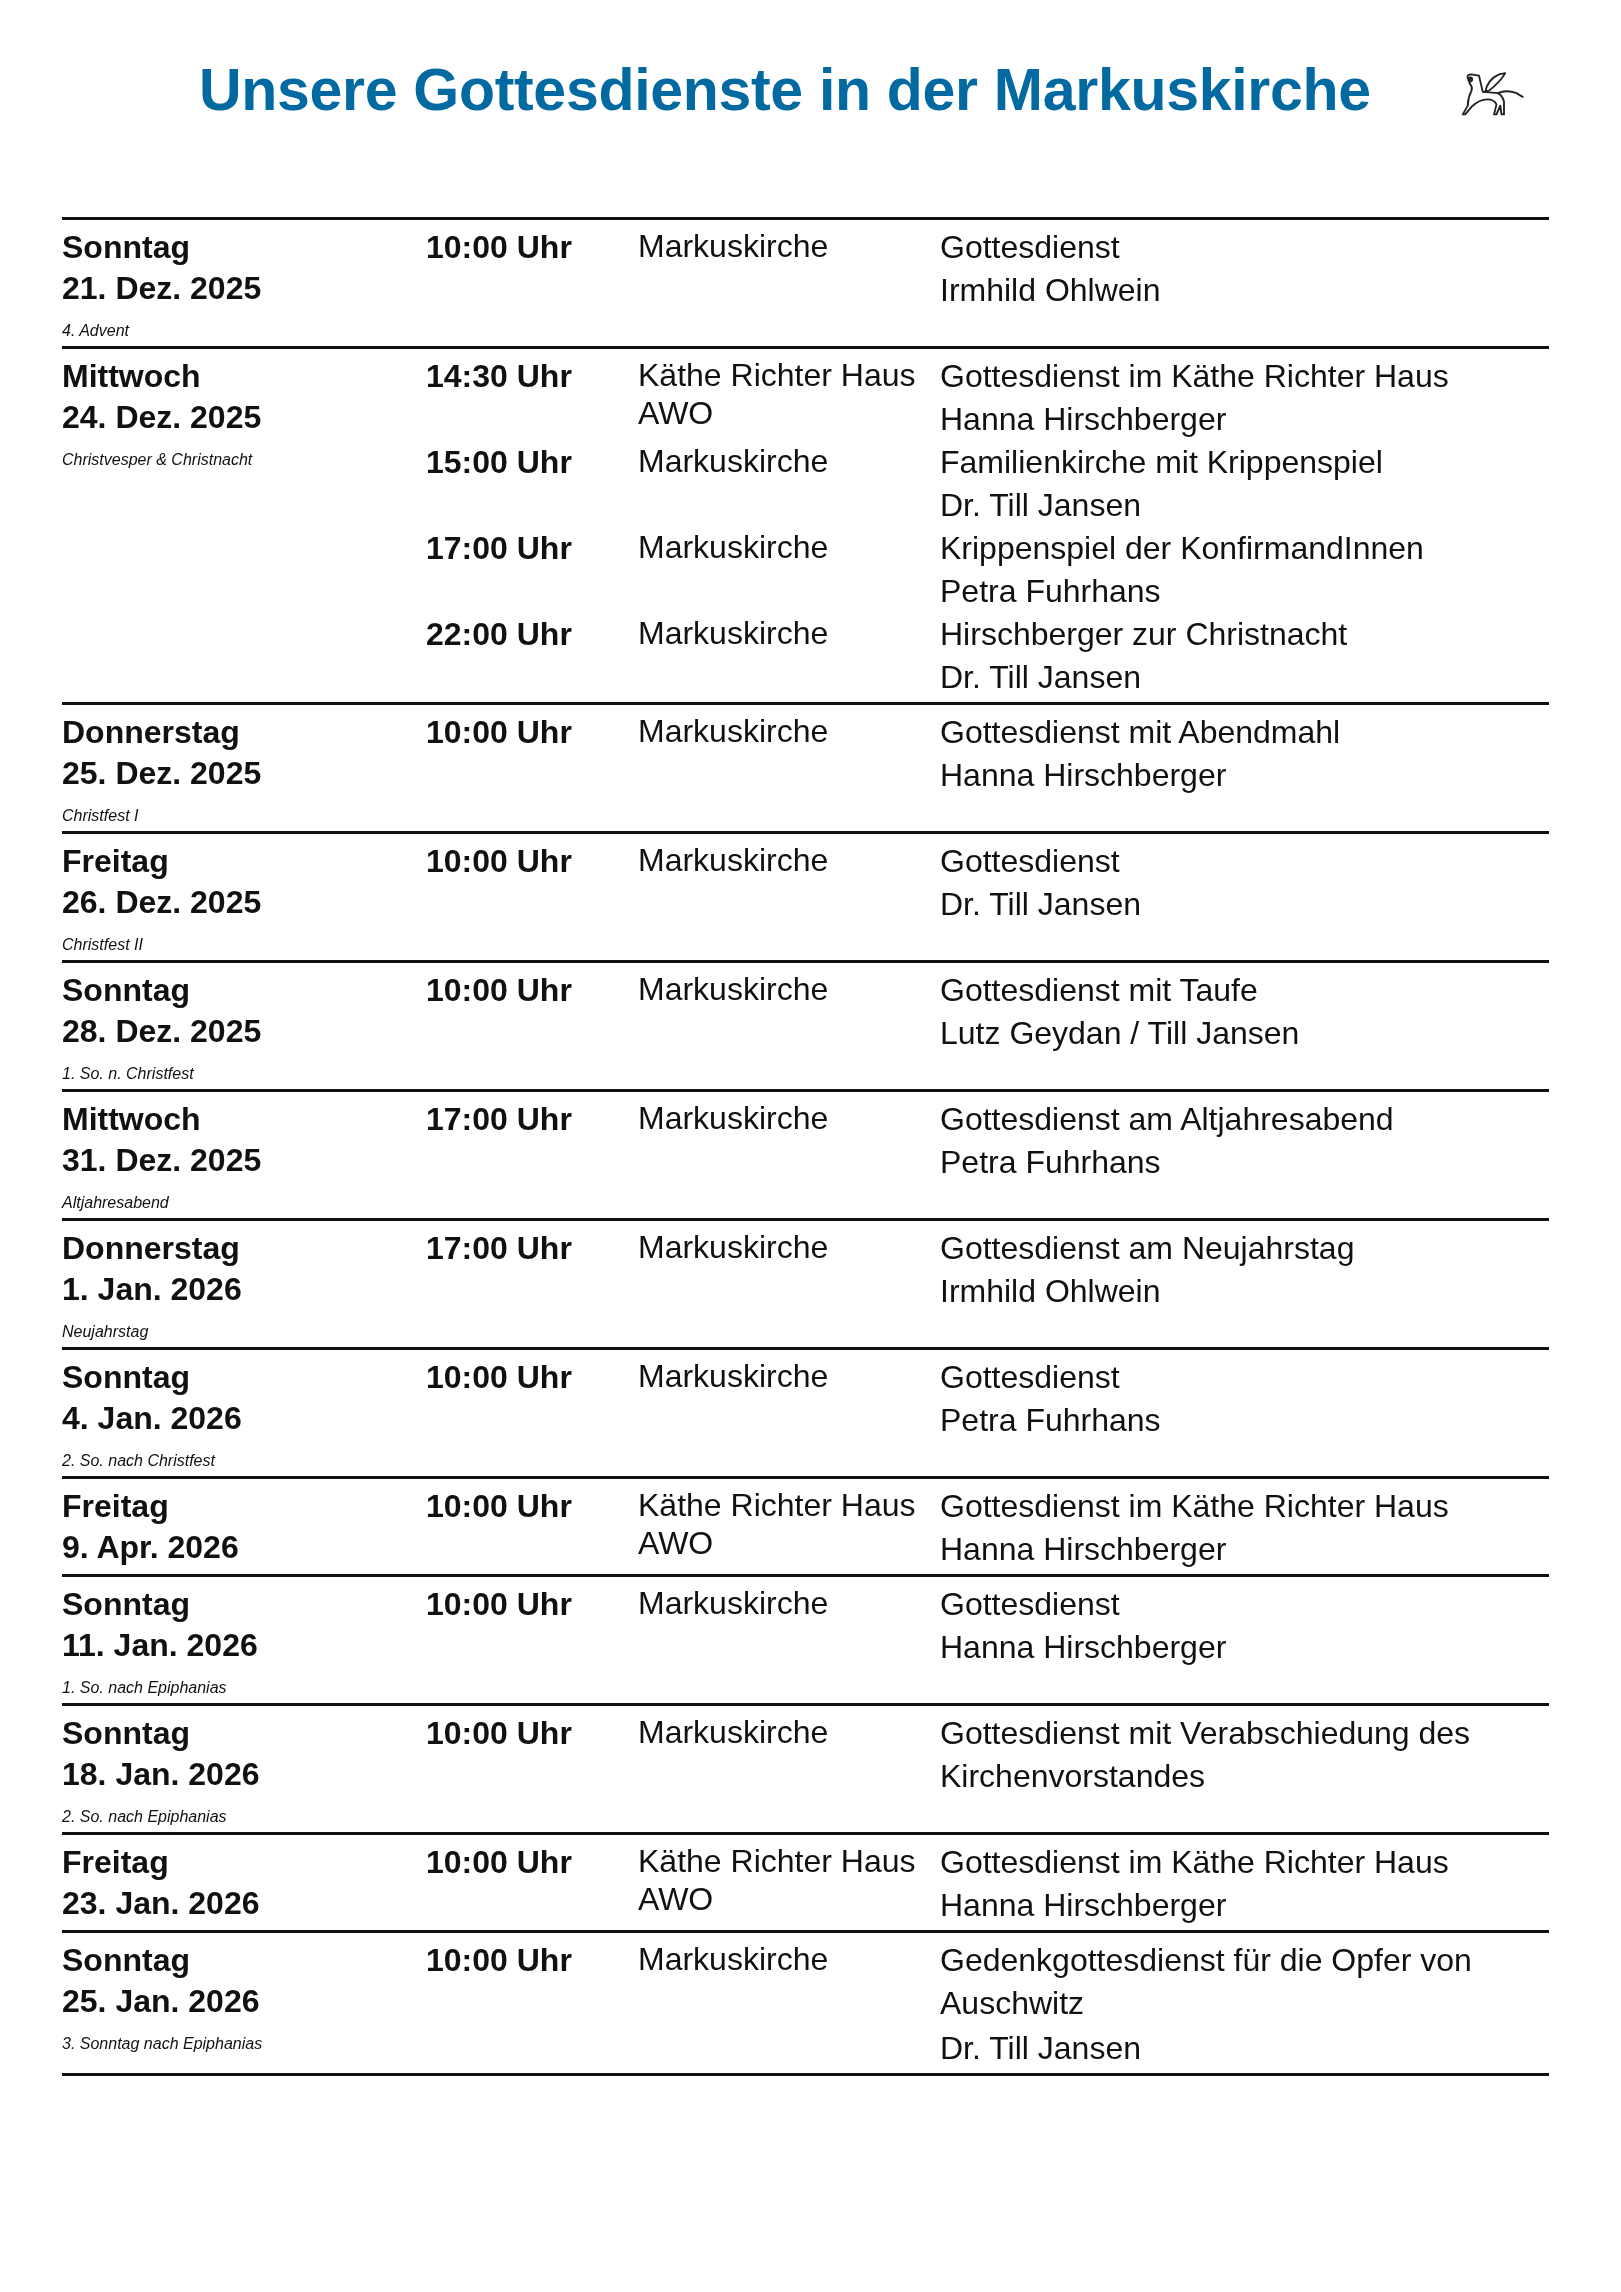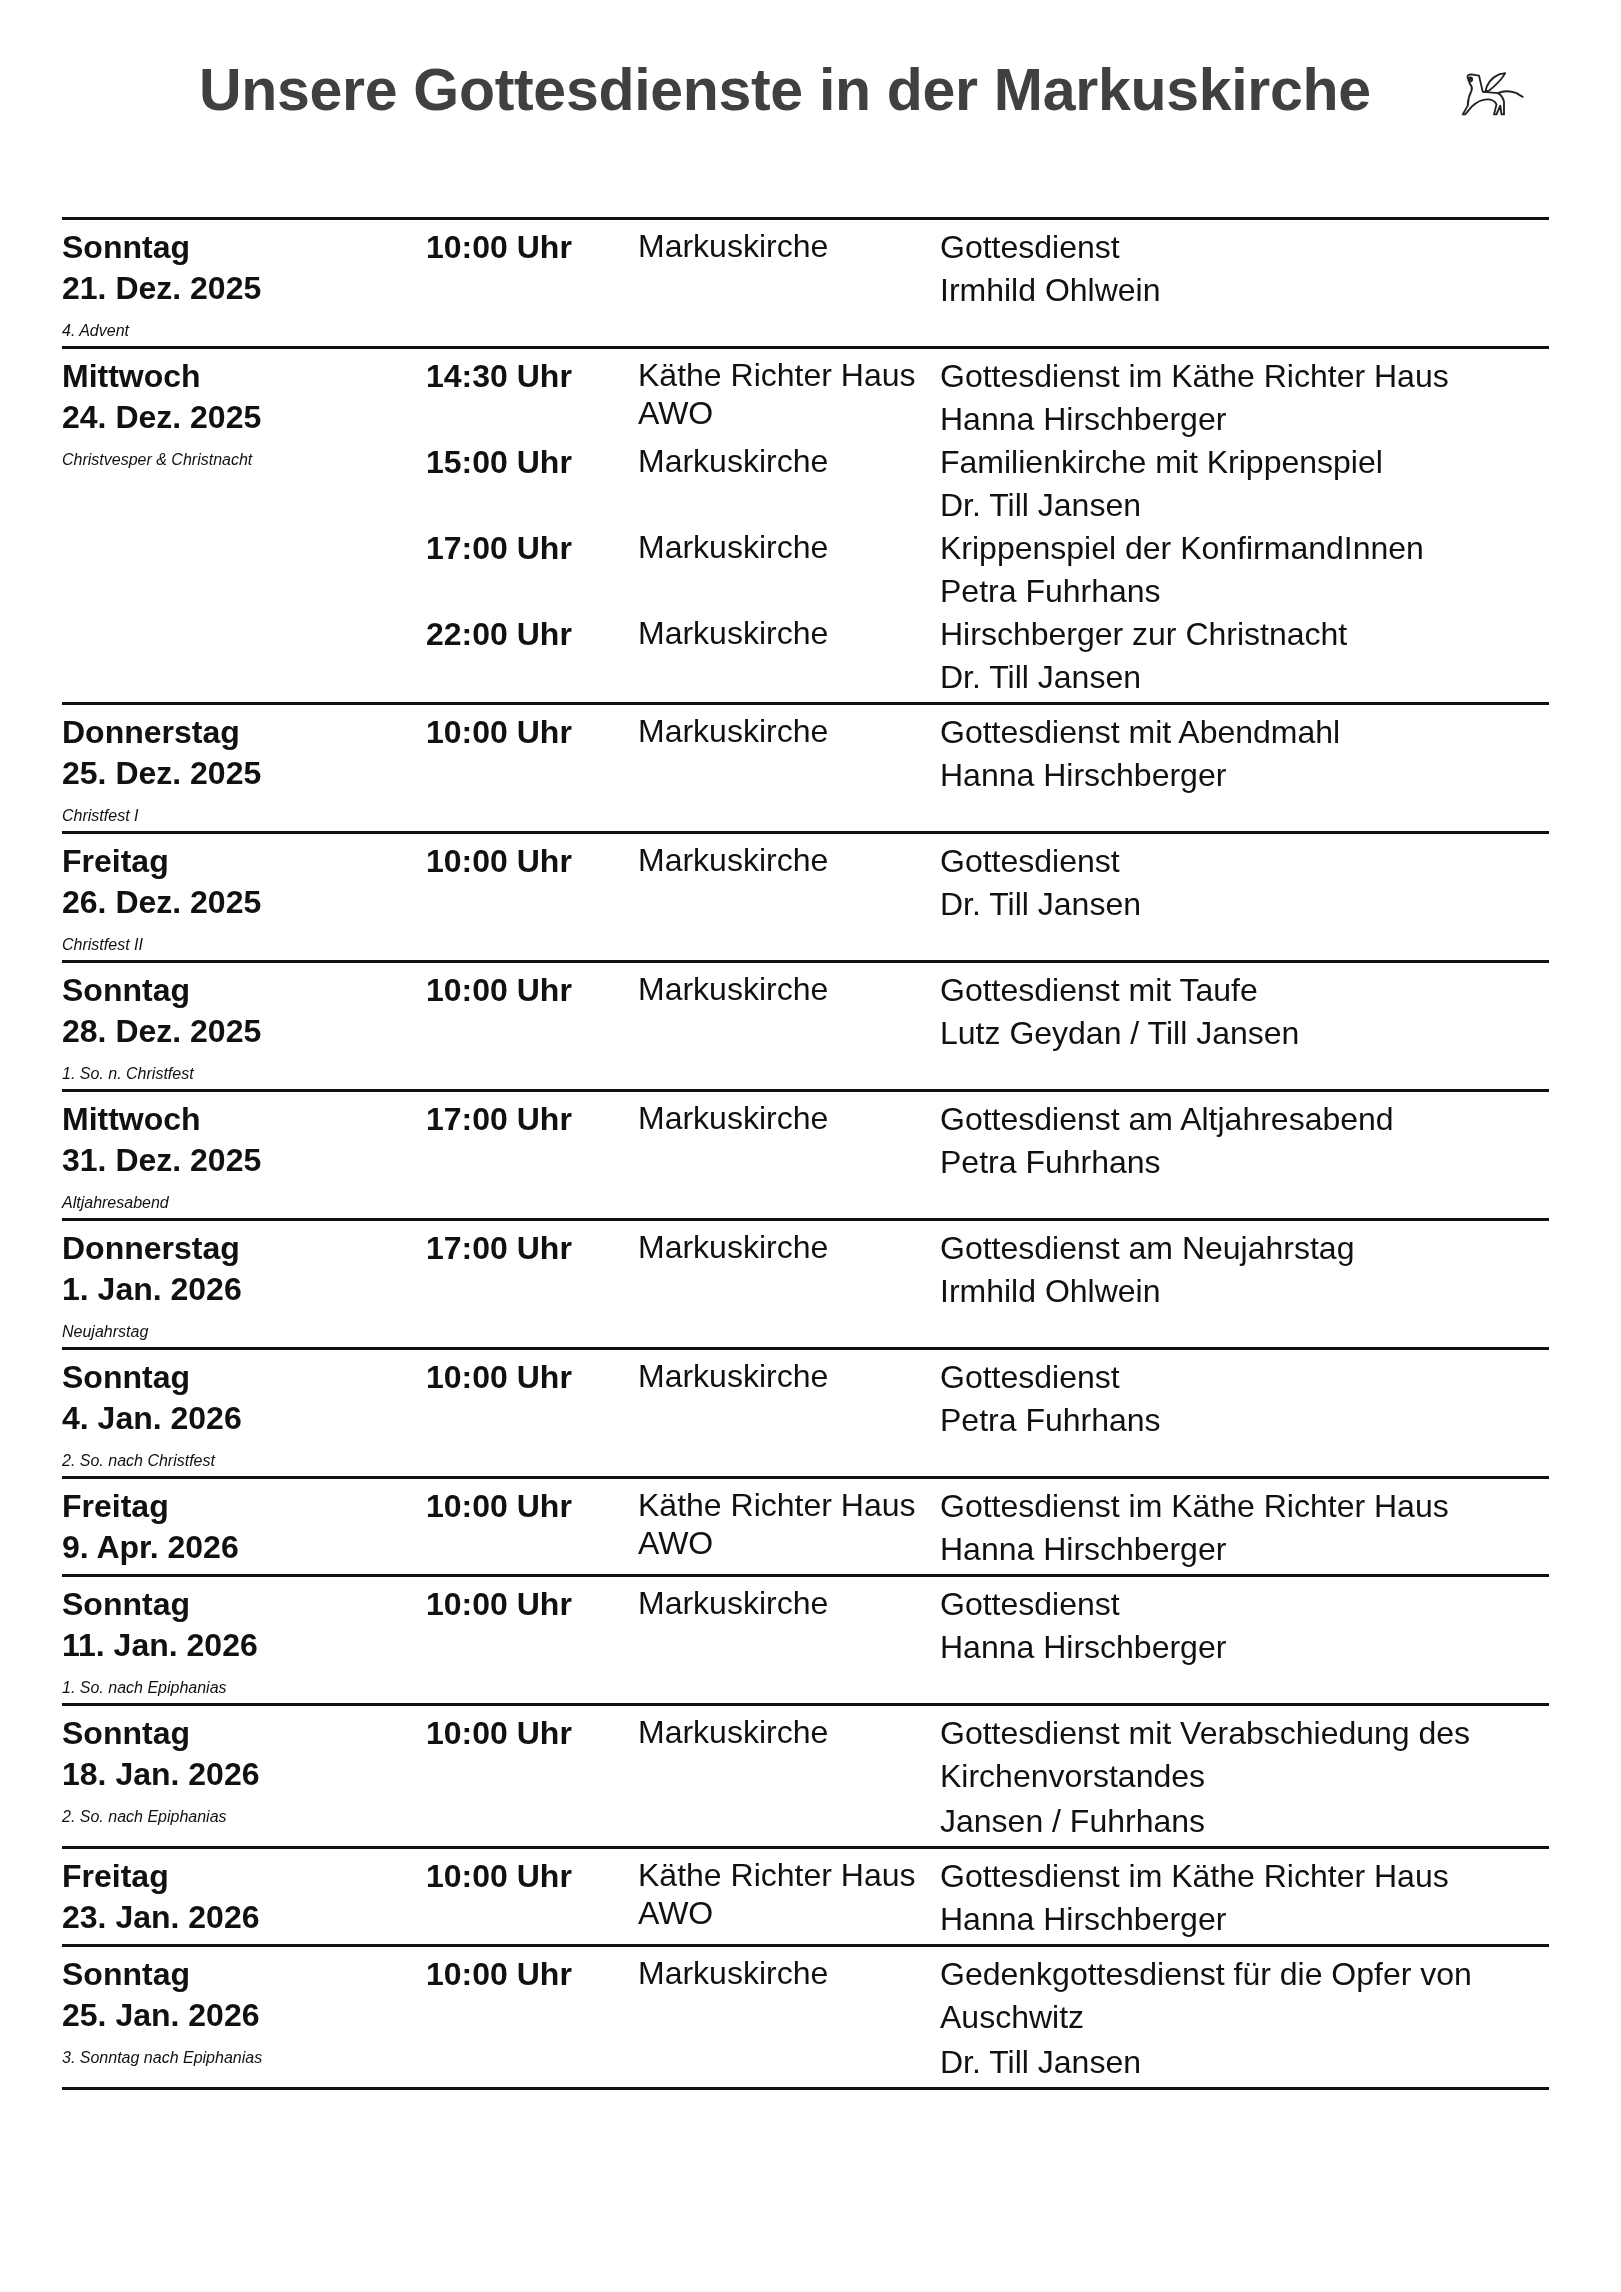--- a/index.html
+++ b/index.html
@@ -5,21 +5,21 @@
   html, body { margin: 0; padding: 0; background: #ffffff; }
   body {
     width: 1621px; height: 2293px; position: relative; overflow: hidden;
     font-family: "Liberation Sans", sans-serif; color: #111111;
   }
   .header {
     position: absolute; top: 52px; left: 0; width: 1621px; height: 99px;
   }
   .title {
     position: absolute; left: 199px; top: 3.6px;
-    font-size: 59px; font-weight: bold; color: #404040; letter-spacing: -0.3px;
+    font-size: 59px; font-weight: bold; color: #0369a1; letter-spacing: -0.3px;
     white-space: nowrap;
   }
   .logo {
     position: absolute; left: 1444px; top: 7.2px; width: 100px; height: 72px;
   }
   .table {
     position: absolute; left: 62px; top: 217px; width: 1487px;
     border-top: 3.6px solid #111;
   }
   .row {
@@ -281,21 +281,20 @@
       </div>
       <div class="slots">
         <div class="slot">
           <div class="time">10:00 Uhr</div>
           <div class="loc">
             <div class="">Markuskirche</div>
           </div>
           <div class="ev">
             <div class="">Gottesdienst mit Verabschiedung des</div>
             <div class="">Kirchenvorstandes</div>
-            <div class="">Jansen / Fuhrhans</div>
           </div>
         </div>
       </div>
     </div>
     <div class="row">
       <div class="date-col">
         <div class="day">Freitag</div>
         <div class="date">23. Jan. 2026</div>
       </div>
       <div class="slots">

